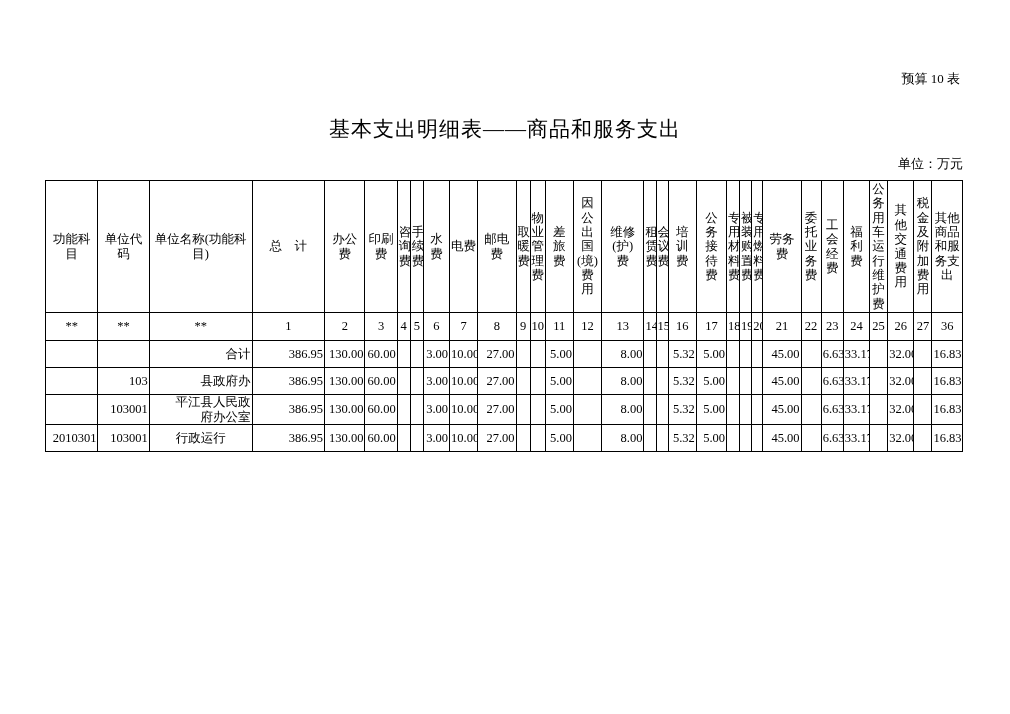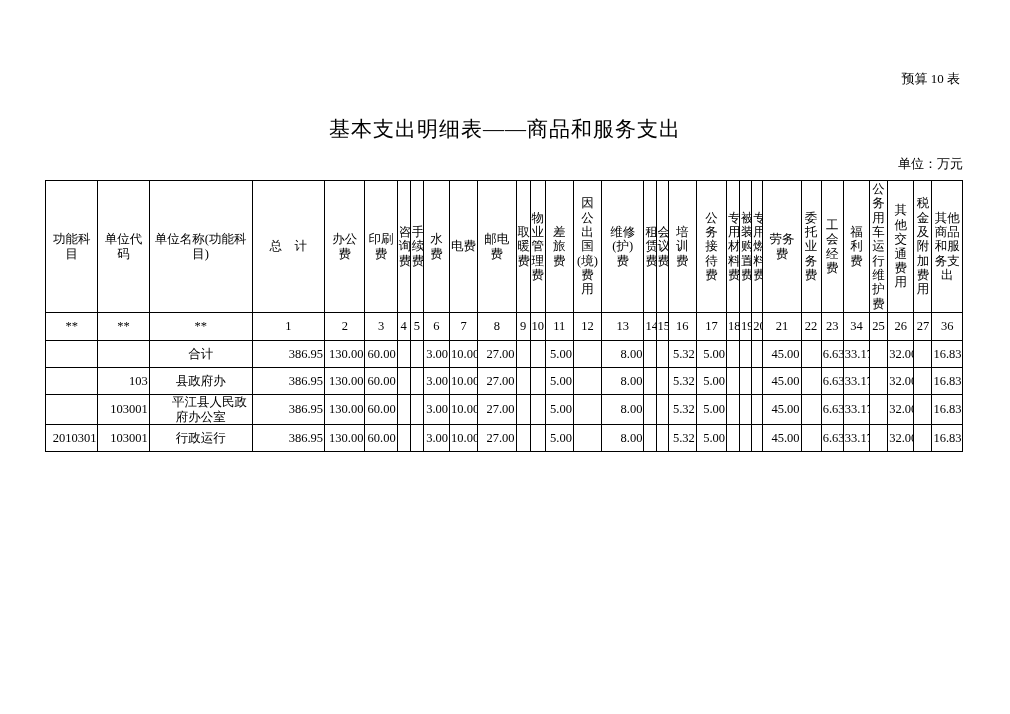--- a/index.html
+++ b/index.html
@@ -20,21 +20,21 @@
     font-size:12.5px;line-height:1.15;vertical-align:middle;
     padding:0 1px;overflow:hidden;
   }
   tr.header-row{height:132px;}
   tr.header-row th{text-align:center;white-space:pre-line;}
   tr.code-row{height:28px;}
   tr.code-row td{text-align:center;font-size:13px;}
   tbody tr.data-row{height:27px;}
   tbody tr.data-row.tall{height:30px;}
   td.code-cell{text-align:right;}
-  td.name-cell{text-align:center;padding-left:3px;white-space:normal;}
+  td.name-cell{text-align:right;padding-left:3px;white-space:normal;}
   td.num-cell{text-align:right;padding-right:2px;}
   tbody tr:nth-child(3) td.name-cell{text-indent:1.4em;}
   tbody tr:nth-child(4) td.name-cell{text-align:center;text-indent:0;margin-top:32px;}
 </style>
 </head>
 <body>
 
 <div id="page">
   <div id="corner-note">预算 10 表</div>
   <div id="doc-title">基本支出明细表——商品和服务支出</div>
@@ -203,21 +203,21 @@
           <td>14</td>
           <td>15</td>
           <td>16</td>
           <td>17</td>
           <td>18</td>
           <td>19</td>
           <td>20</td>
           <td>21</td>
           <td>22</td>
           <td>23</td>
-          <td>34</td>
+          <td>24</td>
           <td>25</td>
           <td>26</td>
           <td>27</td>
           <td>36</td>
         </tr>
       </thead>
     <tbody id="tbody">
         <tr class="data-row">
           <td class="code-cell"></td>
           <td class="code-cell"></td>

